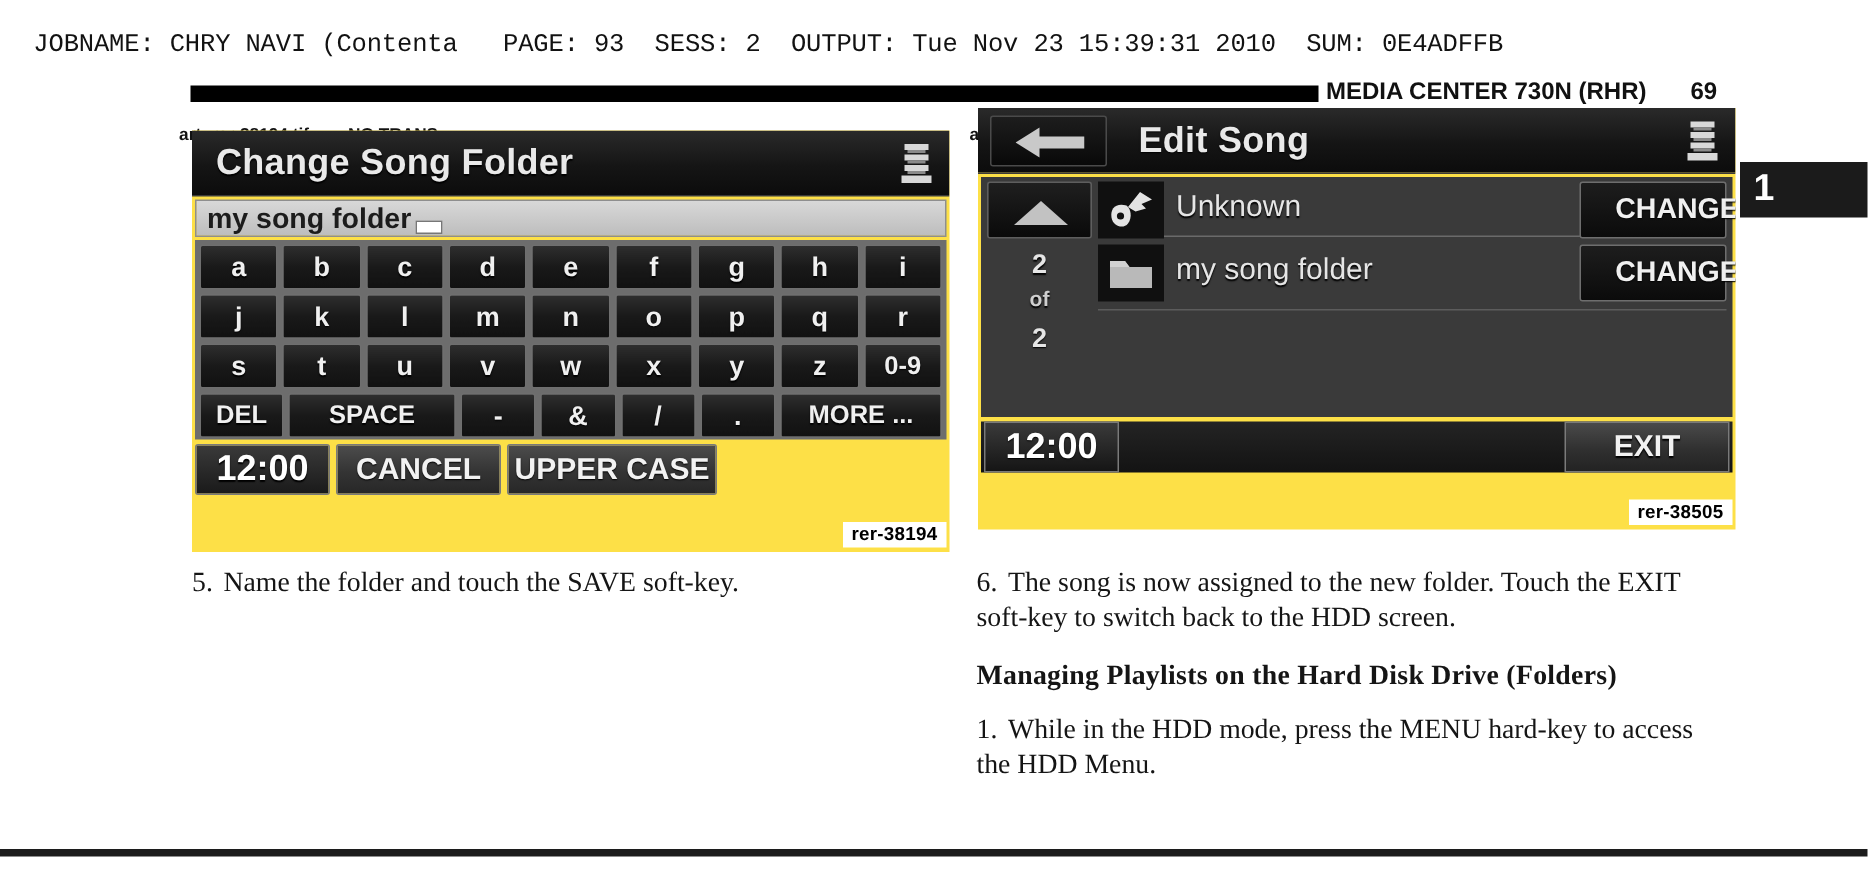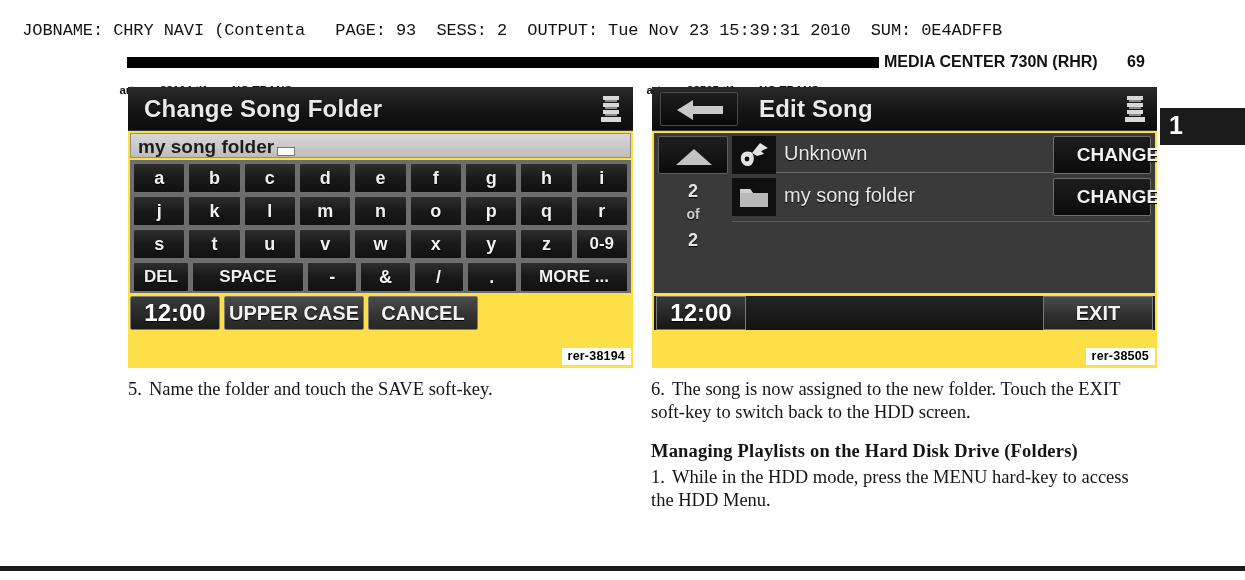--- a/index.html
+++ b/index.html
@@ -64,21 +64,21 @@
   
   .device{
     position:absolute;
     width:505px;height:281px;
     background:#fde047;
     box-sizing:border-box;
     overflow:hidden;
     font-family:"Liberation Sans", sans-serif;
   }
   #device-left{left:128px;top:87px;}
-  #device-right{left:652px;top:87px;}
+  #device-right{left:652px;top:72px;}
 
   .artcode{
     position:absolute;right:2px;bottom:3px;
     background:#fff;color:#000;
     font-family:"Liberation Sans", sans-serif;
     font-weight:bold;font-size:12.5px;
     padding:1px 6px 2px 6px;
     letter-spacing:0.2px;
   }
 
@@ -242,21 +242,21 @@
   .col{
     position:absolute;
     font-family:"Liberation Serif", serif;
     font-size:18.5px;line-height:23px;color:#151515;
   }
   #col-left{left:128px;top:378px;width:505px;}
   #col-right{left:651px;top:378px;width:503px;}
   .para{margin:0 0 16px 0;}
   .para .num{display:inline-block;width:21px;}
   .subhead{
-    margin:0 0 4px 0;
+    margin:0 0 14px 0;
     font-weight:bold;font-size:18.5px;line-height:22px;
     letter-spacing:0.2px;
   }
 
   .bottomrule{
     position:absolute;left:0;top:566px;width:1245px;height:5px;background:#1c1c1c;
   }
 </style>
 </head>
 <body>
@@ -342,22 +342,22 @@
         <div class="key">-</div>
         <div class="key">&amp;</div>
         <div class="key">/</div>
         <div class="key">.</div>
         <div class="key w-more small">MORE ...</div>
       </div>
   </div>
 
   <div class="softbar">
     <div class="sk clock">12:00</div>
+    <div class="sk cancel">CANCEL</div>
     <div class="sk upper">UPPER CASE</div>
-    <div class="sk cancel">CANCEL</div>
   </div>
 
   <div class="artcode">rer-38194</div>
 </div>
 
 <div class="device" id="device-right">
 
   <div class="titlebar">
     <div class="backbtn">
       <span>

